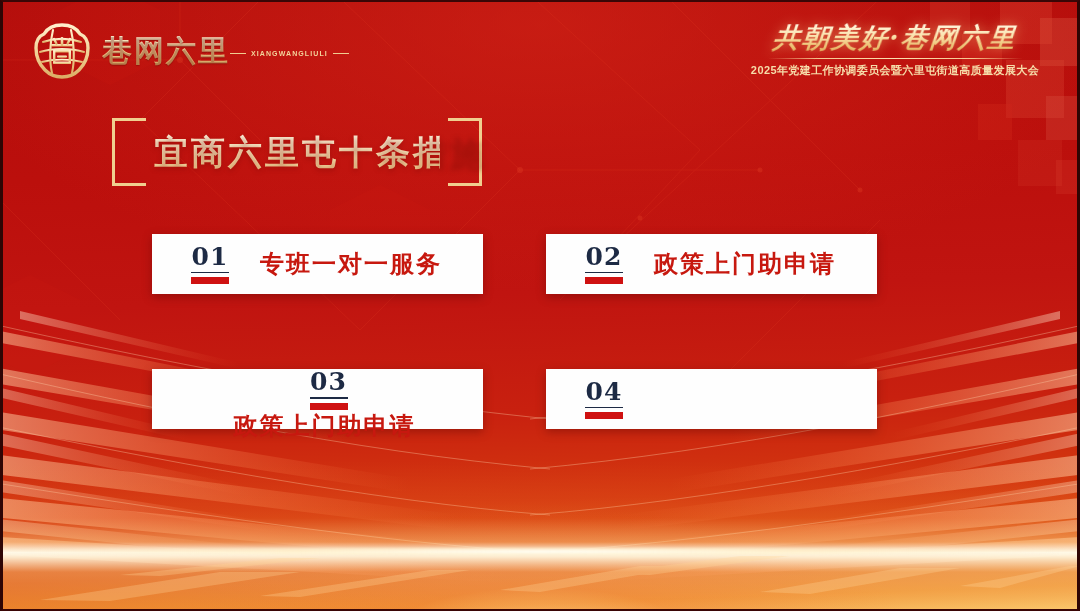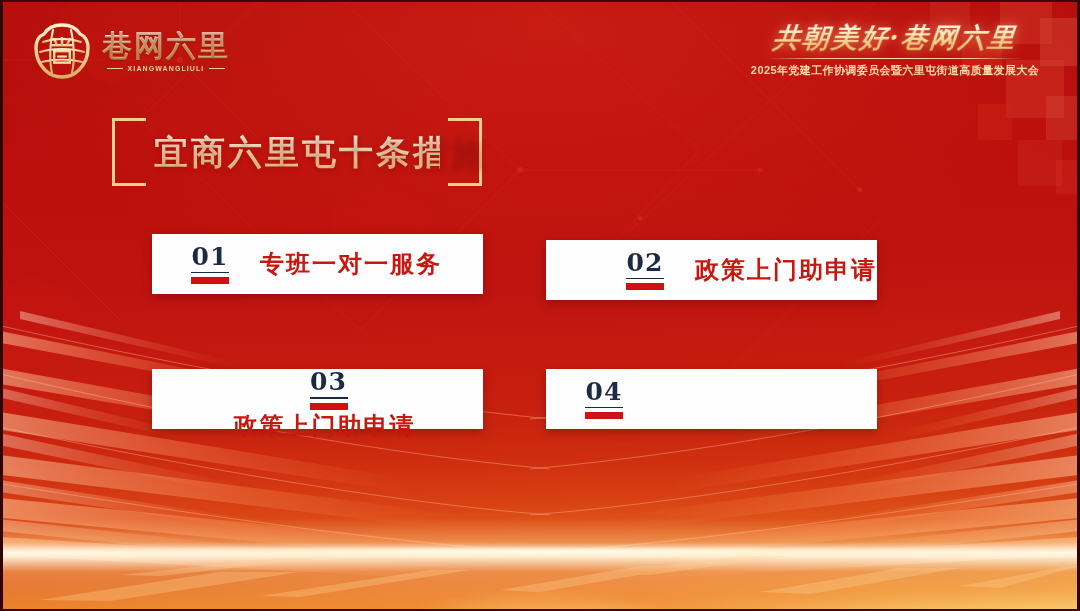--- a/index.html
+++ b/index.html
@@ -39,21 +39,21 @@
     position:absolute; left:0; right:0; bottom:56px; height:7px; pointer-events:none;
     background:radial-gradient(60% 100% at 50% 50%, rgba(255,255,250,.98) 0%, rgba(255,240,200,.75) 40%, rgba(255,210,150,0) 100%);
     filter:blur(1px);
   }
 
   
   .logo-wrap {
     position:absolute; left:33px; top:22px; display:flex; align-items:center; gap:11px; z-index:20;
   }
   .seal { width:58px; height:58px; position:relative; }
-  .logo-text { display:flex; flex-direction:column; align-items:center; }
+  .logo-text { display:flex; flex-direction:row; align-items:center; }
   .logo-name {
     font-family:"DejaVu Sans","Liberation Sans",sans-serif;
     font-size:30px; font-weight:700; letter-spacing:2px; line-height:1;
     color:#f7dca4;
     background:linear-gradient(180deg,#fff3d4 0%,#f3cf8e 55%,#e2b56a 100%);
     -webkit-background-clip:text; background-clip:text; -webkit-text-fill-color:transparent;
     text-shadow:0 1px 1px rgba(90,10,0,.35);
   }
   .logo-pinyin-row { display:flex; align-items:center; gap:5px; margin-top:4px; }
   .logo-rule { width:16px; height:1px; background:#f0cd90; }
@@ -94,21 +94,21 @@
   }
 
   
   .cards { position:absolute; left:0; top:0; width:1080px; height:474px; z-index:20; }
   .card {
     position:absolute; width:331px; height:60px; background:#fefefe;
     display:flex; align-items:center;
     box-shadow:0 3px 9px rgba(70,0,0,.34);
   }
   .card.c1 { left:152px; top:234px; }
-  .card.c2 { left:546px; top:240px;justify-content:flex-end; }
+  .card.c2 { left:546px; top:234px; }
   .card.c3 { left:152px; top:369px;flex-direction:column; }
   .card.c4 { left:546px; top:369px; }
 
   .num-box { width:72px; display:flex; flex-direction:column; align-items:center; justify-content:center; margin-left:22px; }
   .num {
     font-family:"DejaVu Serif","Liberation Serif",serif;
     font-size:25px; font-weight:700; color:#1d2a44; line-height:1; letter-spacing:1px;
   }
   .num-rule { width:38px; height:1.5px; background:#1d2a44; margin-top:3px; }
   .num-bar { width:38px; height:7px; background:#cf1111; margin-top:4px; }

